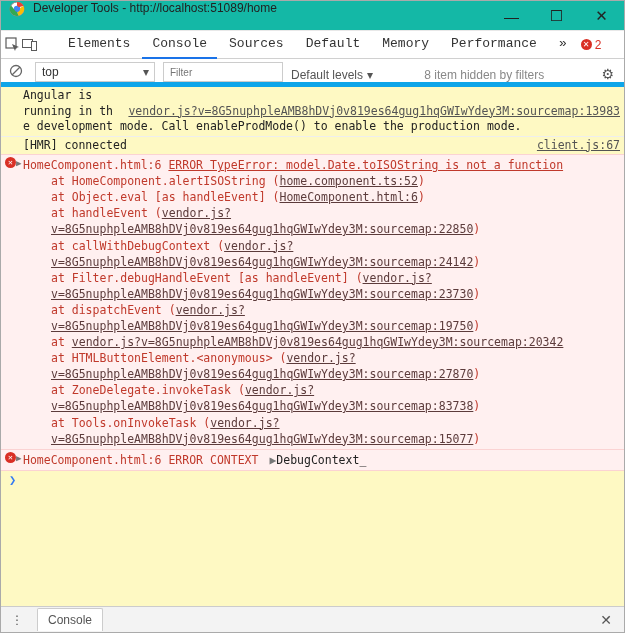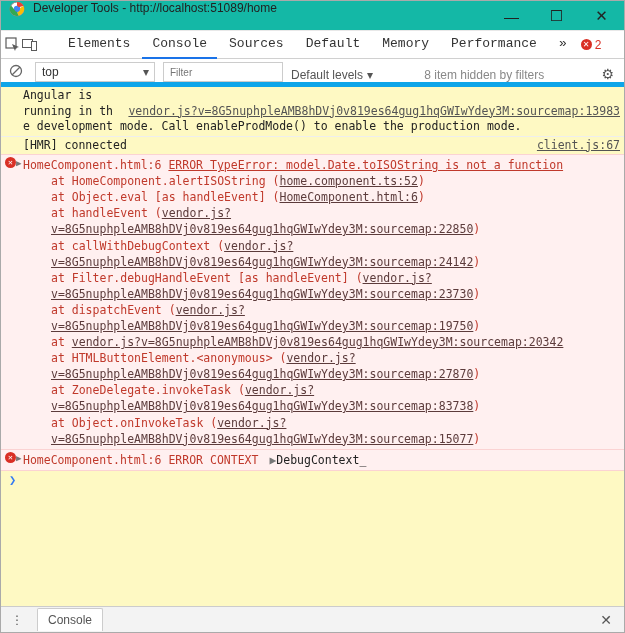--- a/index.html
+++ b/index.html
@@ -253,21 +253,21 @@
     <span style="text-decoration:underline">ERROR TypeError: model.Date.toISOString is not a function</span>
     <span class="at"><span>at HomeComponent.alertISOString (</span><span class="src-link">home.component.ts:52</span>)</span>
     <span class="at"><span>at Object.eval [as handleEvent] (</span><span class="src-link">HomeComponent.html:6</span>)</span>
     <span class="at"><span>at handleEvent (</span><span class="src-link">vendor.js?v=8G5nuphpleAMB8hDVj0v819es64gug1hqGWIwYdey3M:sourcemap:22850</span>)</span>
     <span class="at"><span>at callWithDebugContext (</span><span class="src-link">vendor.js?v=8G5nuphpleAMB8hDVj0v819es64gug1hqGWIwYdey3M:sourcemap:24142</span>)</span>
     <span class="at"><span>at Filter.debugHandleEvent [as handleEvent] (</span><span class="src-link">vendor.js?v=8G5nuphpleAMB8hDVj0v819es64gug1hqGWIwYdey3M:sourcemap:23730</span>)</span>
     <span class="at"><span>at dispatchEvent (</span><span class="src-link">vendor.js?v=8G5nuphpleAMB8hDVj0v819es64gug1hqGWIwYdey3M:sourcemap:19750</span>)</span>
     <span class="at"><span>at </span><span class="src-link">vendor.js?v=8G5nuphpleAMB8hDVj0v819es64gug1hqGWIwYdey3M:sourcemap:20342</span></span>
     <span class="at"><span>at HTMLButtonElement.&lt;anonymous&gt; (</span><span class="src-link">vendor.js?v=8G5nuphpleAMB8hDVj0v819es64gug1hqGWIwYdey3M:sourcemap:27870</span>)</span>
     <span class="at"><span>at ZoneDelegate.invokeTask (</span><span class="src-link">vendor.js?v=8G5nuphpleAMB8hDVj0v819es64gug1hqGWIwYdey3M:sourcemap:83738</span>)</span>
-    <span class="at"><span>at Object.onInvokeTask (</span><span class="src-link">vendor.js?v=8G5nuphpleAMB8hDVj0v819es64gug1hqGWIwYdey3M:sourcemap:15077</span>)</span>
+    <span class="at"><span>at Tools.onInvokeTask (</span><span class="src-link">vendor.js?v=8G5nuphpleAMB8hDVj0v819es64gug1hqGWIwYdey3M:sourcemap:15077</span>)</span>
   </div>
 
   <div class="err-block" style="border-top:none">
     <span class="icon">✕</span>
     <span class="disclose">▶</span>
     <span class="right-link err">HomeComponent.html:6</span>
     <span>ERROR CONTEXT</span>
     <span style="color:#777;margin-left:4px">▶</span><span style="color:#222">DebugContext_</span>
   </div>
 

